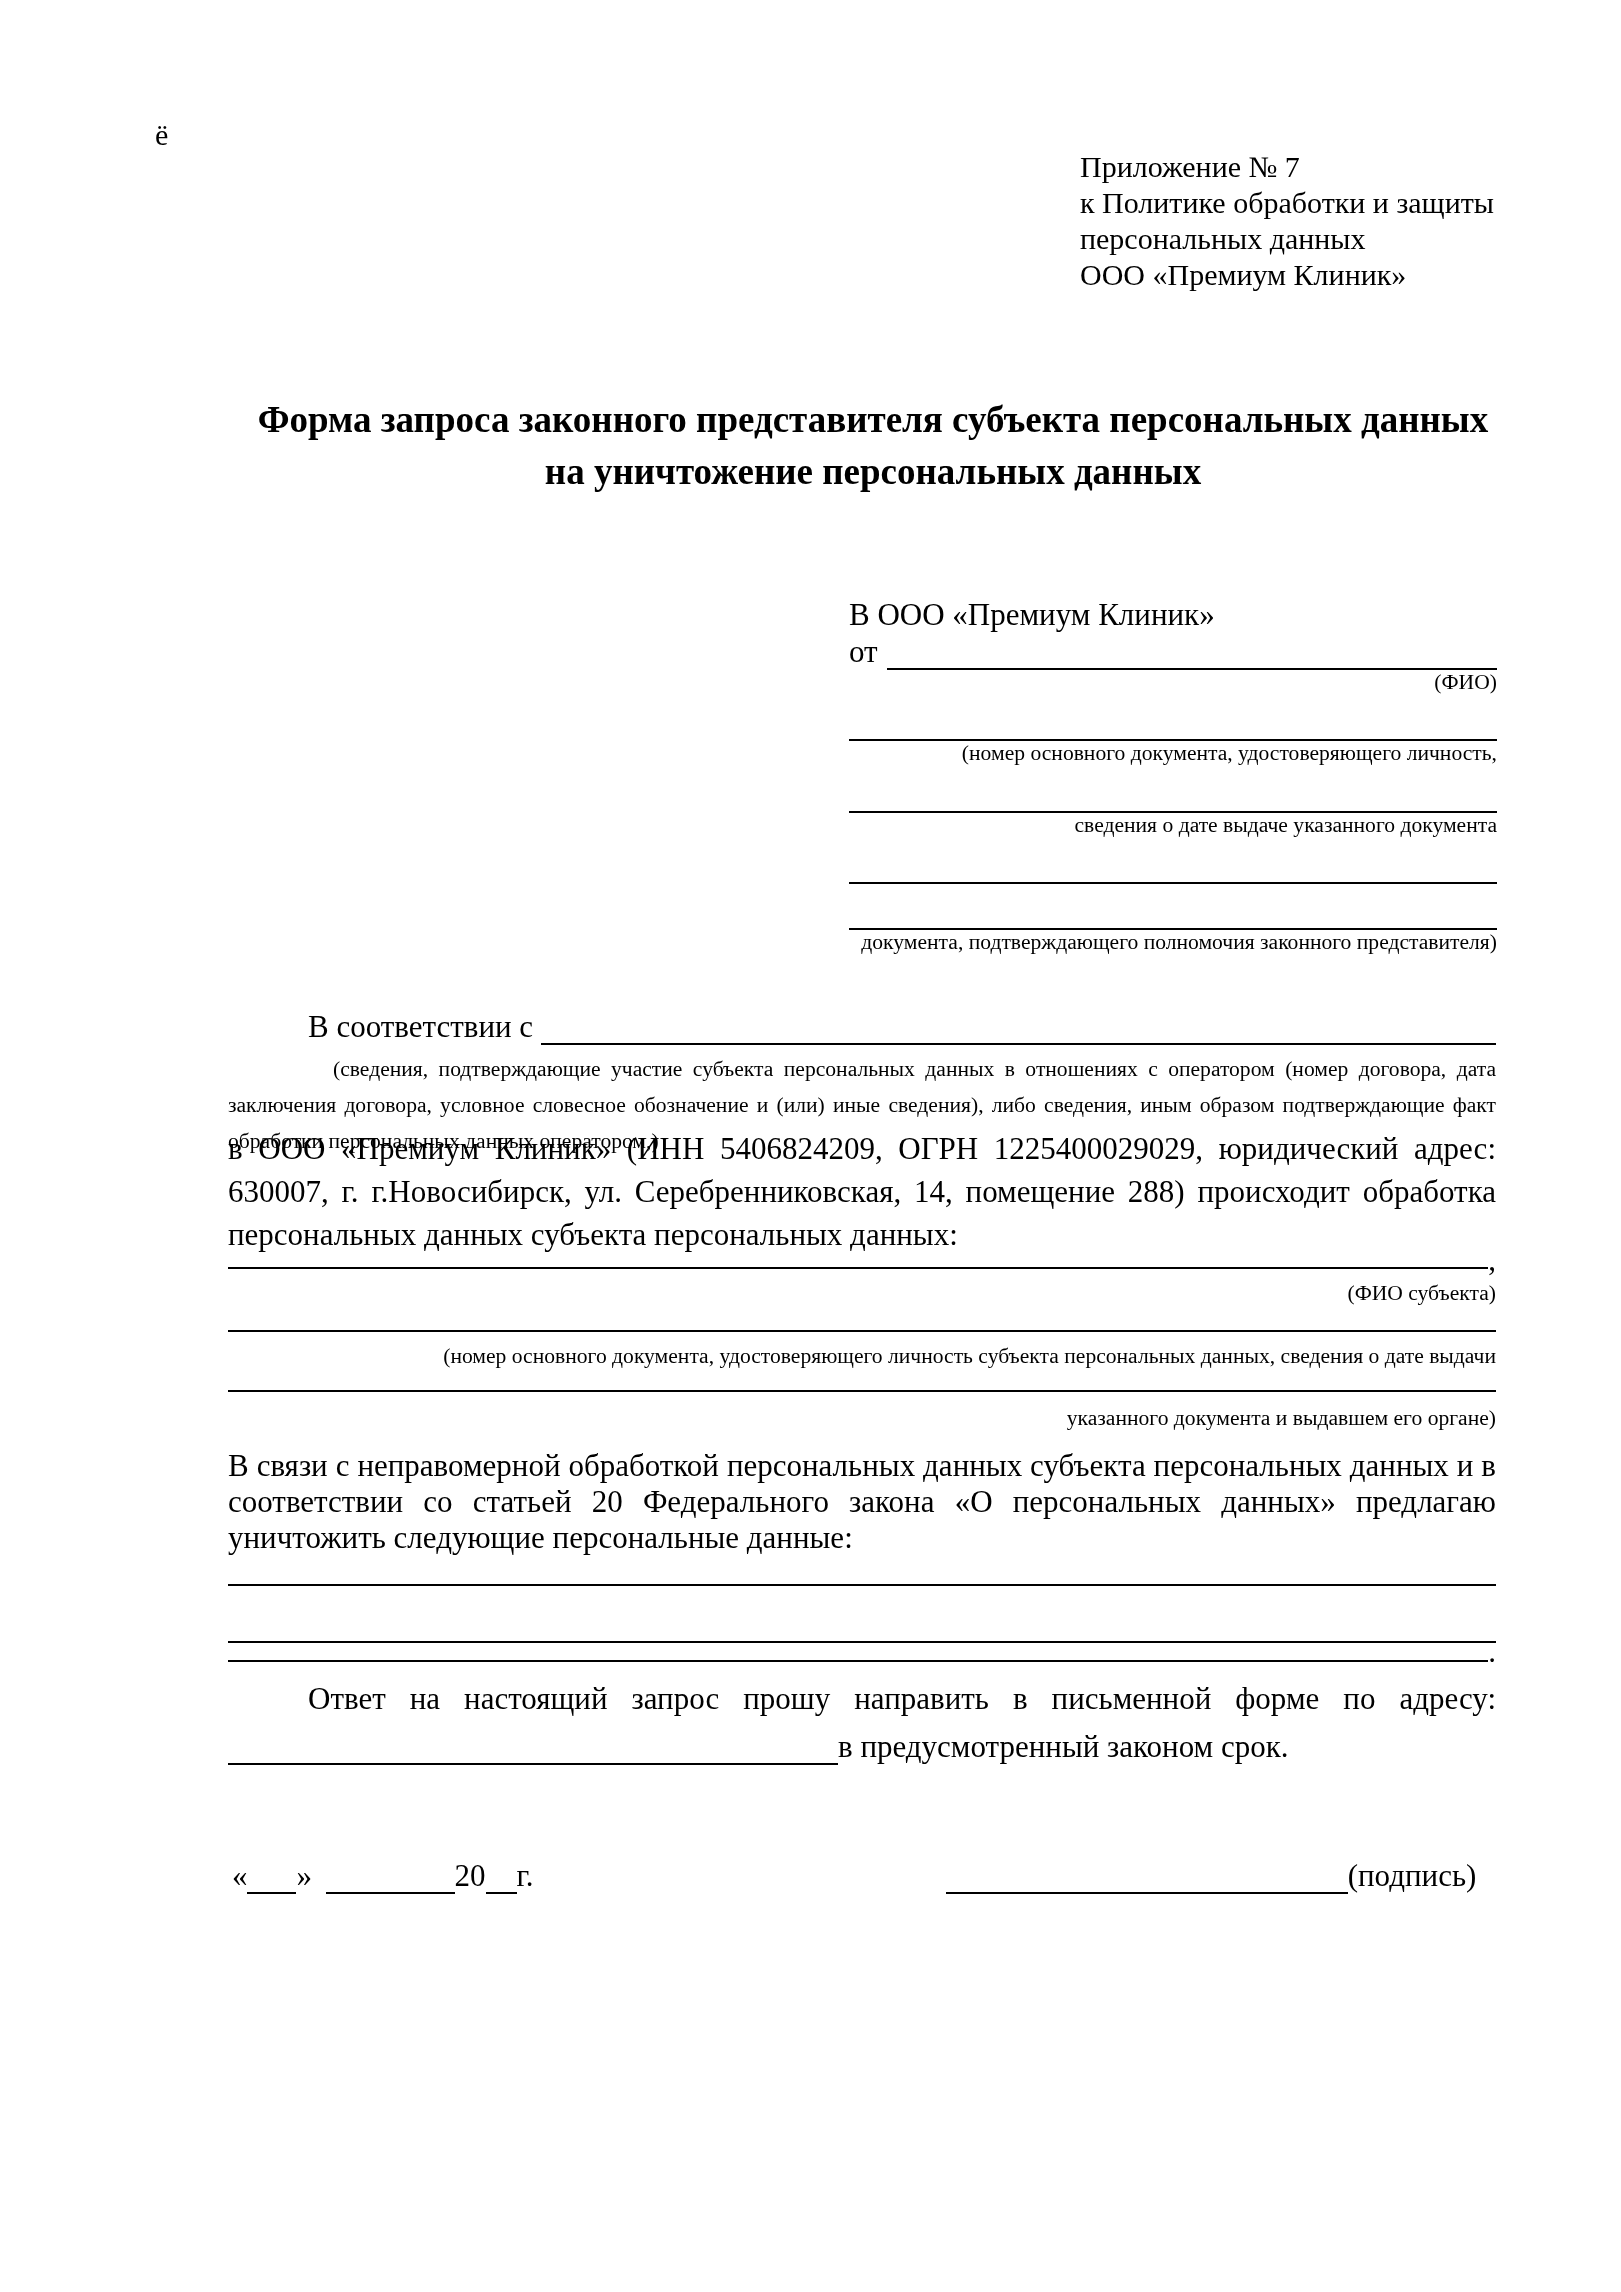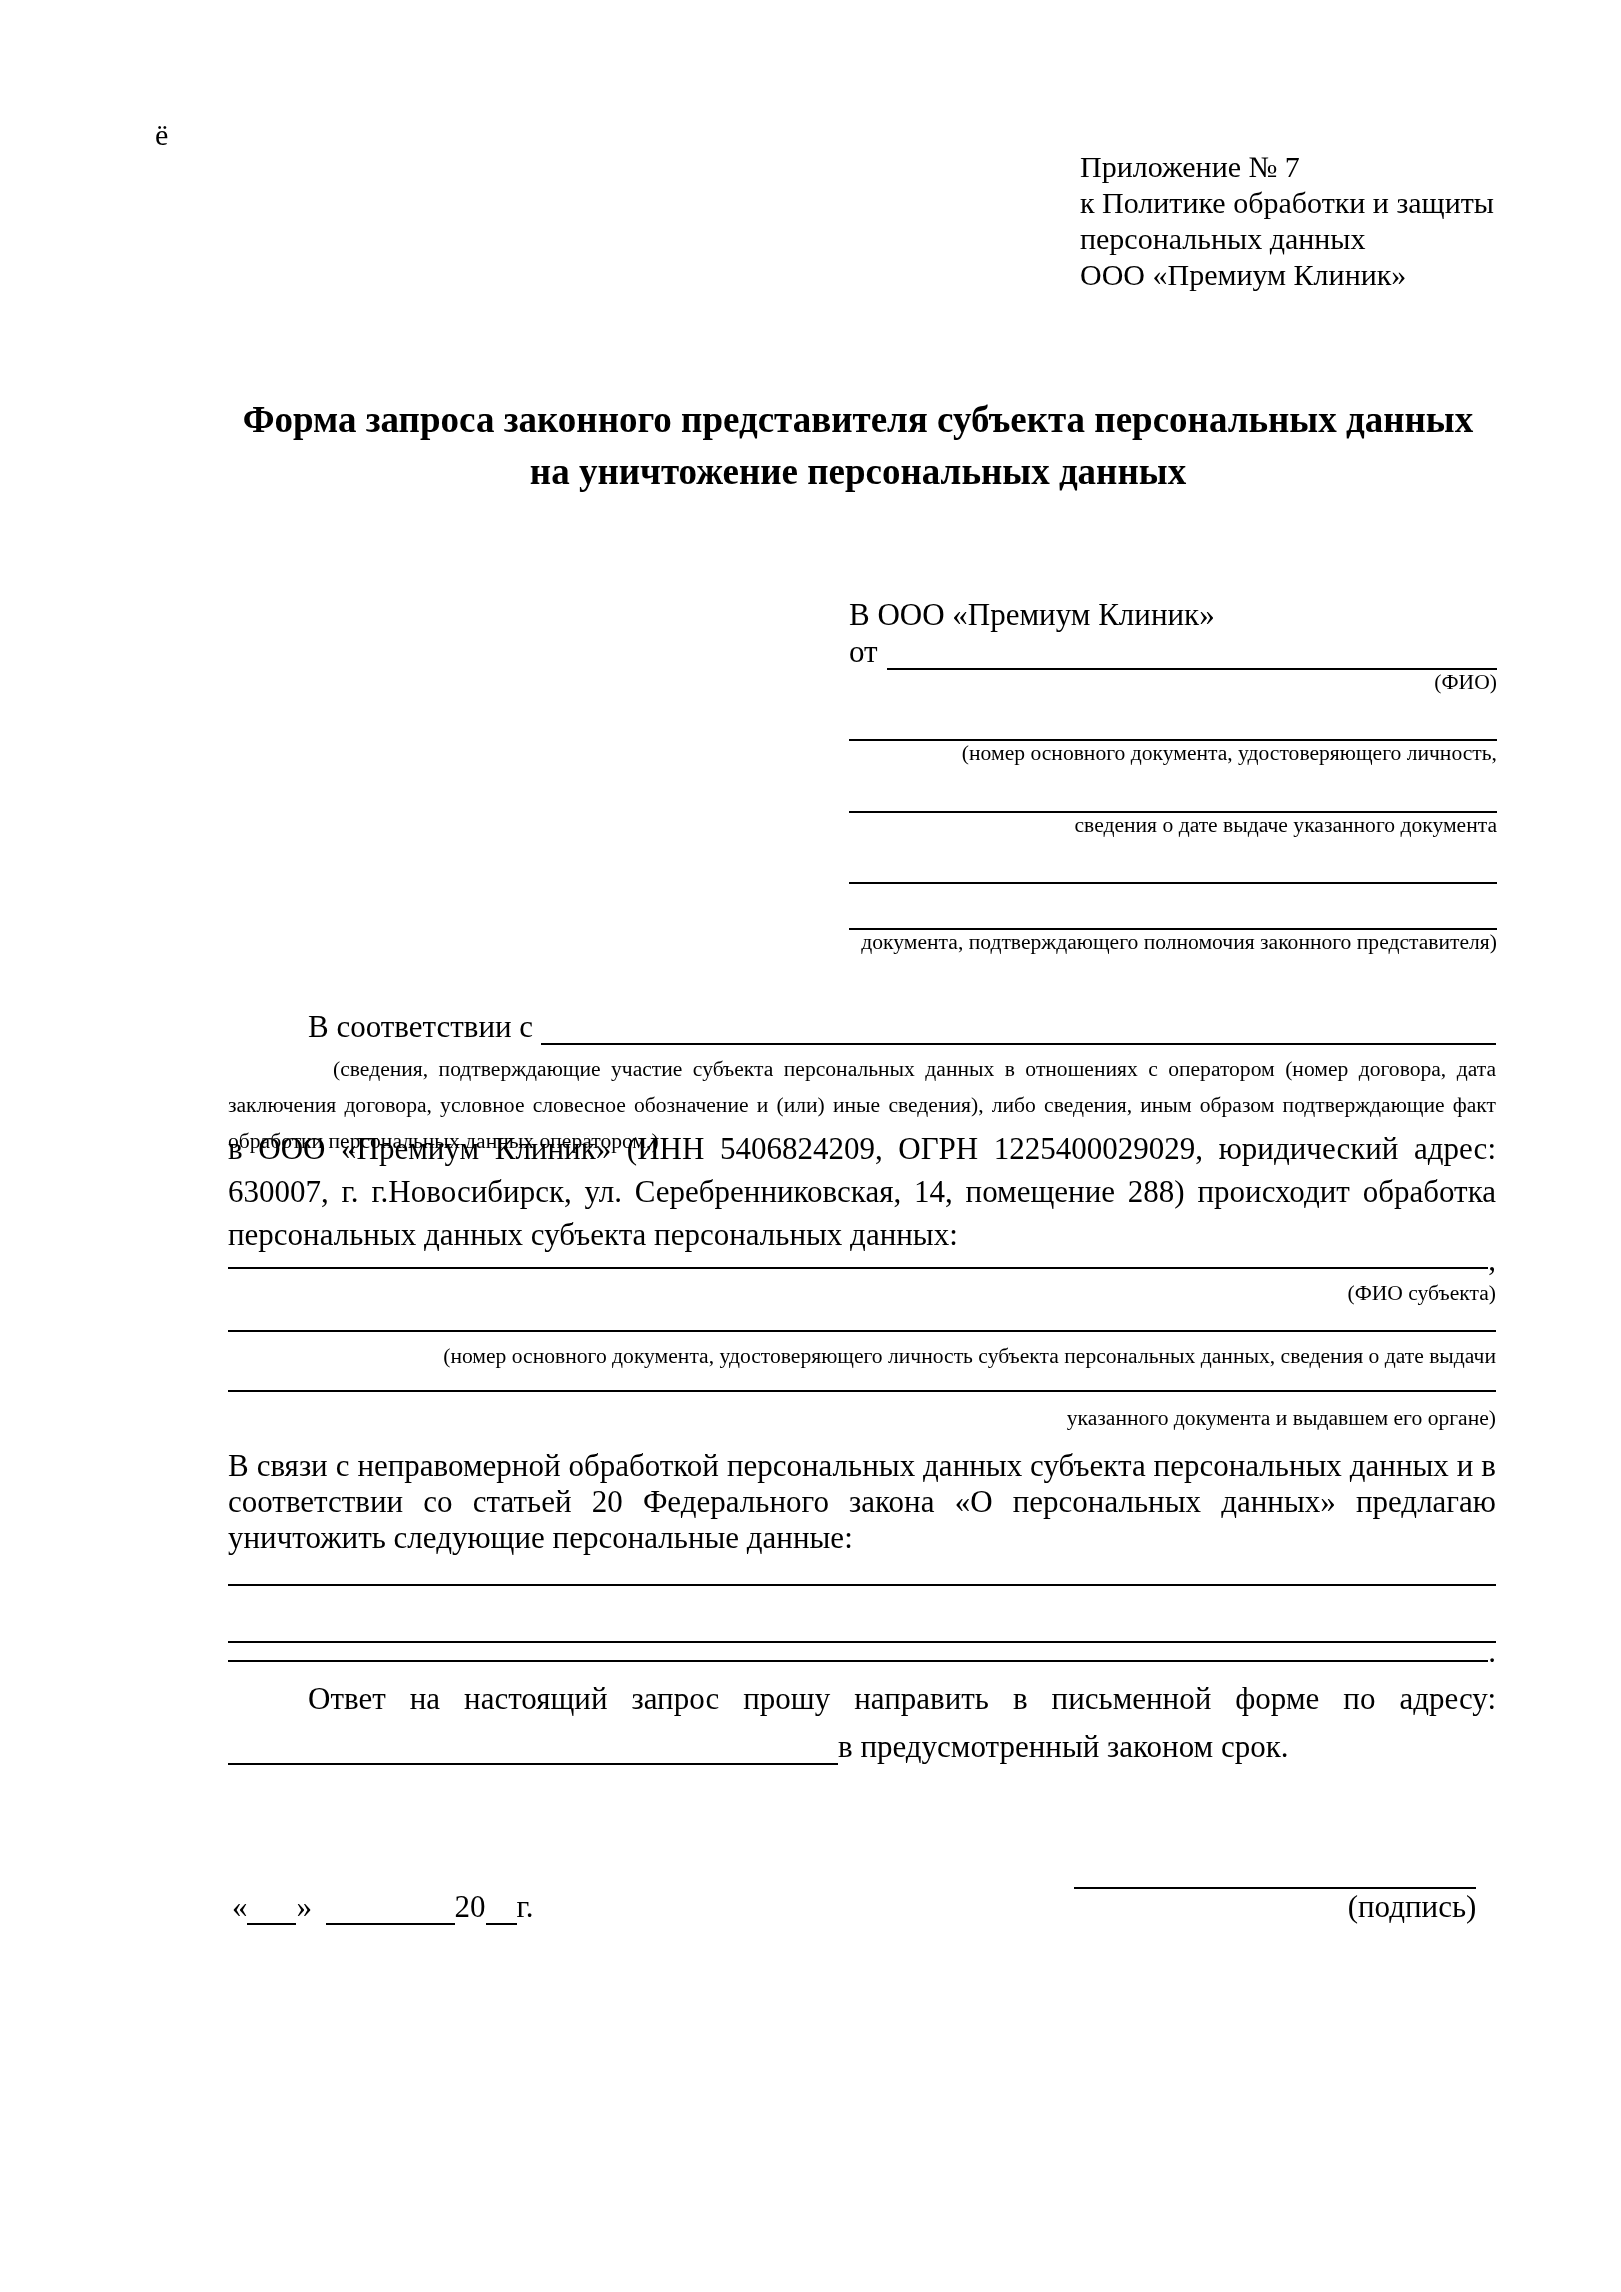--- a/index.html
+++ b/index.html
@@ -12,21 +12,21 @@
     font-family: "Liberation Serif", "DejaVu Serif", serif;
     overflow: hidden;
   }
   .abs { position: absolute; }
 
   .stray { left: 155px; top: 118px; font-size: 30px; }
 
   .header-block { left: 1080px; top: 149px; font-size: 30px; line-height: 36px; white-space: nowrap; }
 
   .doc-title {
-    left: 224px; top: 394px; width: 1268px;
+    left: 239px; top: 394px; width: 1268px;
     text-align: center; font-weight: bold; font-size: 37px; line-height: 52px;
     margin: 0;
   }
 
   
   .addressee { left: 849px; top: 594px; width: 648px; font-size: 31px; }
   .addr-to { line-height: 41px; white-space: nowrap; }
   .from-row { display: flex; align-items: flex-end; height: 35px; }
   .from-row .lbl { flex: 0 0 auto; padding-right: 9.8px; }
   .fill { flex: 1 1 auto; border-bottom: 2.9px solid #000; }
@@ -72,21 +72,21 @@
   .reply-line .fillw { flex: 0 0 auto; width: 610px; border-bottom: 2.9px solid #000; height: 33px; }
   .reply-line .tailtxt { flex: 0 0 auto; }
 
   
   .footer-row { left: 228px; top: 1858px; width: 1268px; font-size: 31px; display: flex; justify-content: space-between; align-items: flex-end; }
   .date-group { display: flex; align-items: flex-end; padding-left: 3.9px; white-space: nowrap; }
   .u { display: inline-block; border-bottom: 2.9px solid #000; height: 29px; }
   .u-day { width: 49px; }
   .u-month { width: 129px; margin-left: 13.7px; }
   .u-year { width: 31px; }
-  .sign-group { display: flex; align-items: flex-end; margin-right: 19.6px; white-space: nowrap; flex-direction: column; }
+  .sign-group { display: flex; align-items: flex-end; margin-right: 19.6px; white-space: nowrap; }
   .u-sign { width: 402px; }
 </style>
 </head>
 <body>
 
 <div class="page">
 
   <div class="abs stray">ё</div>
 
   <div class="abs header-block">

